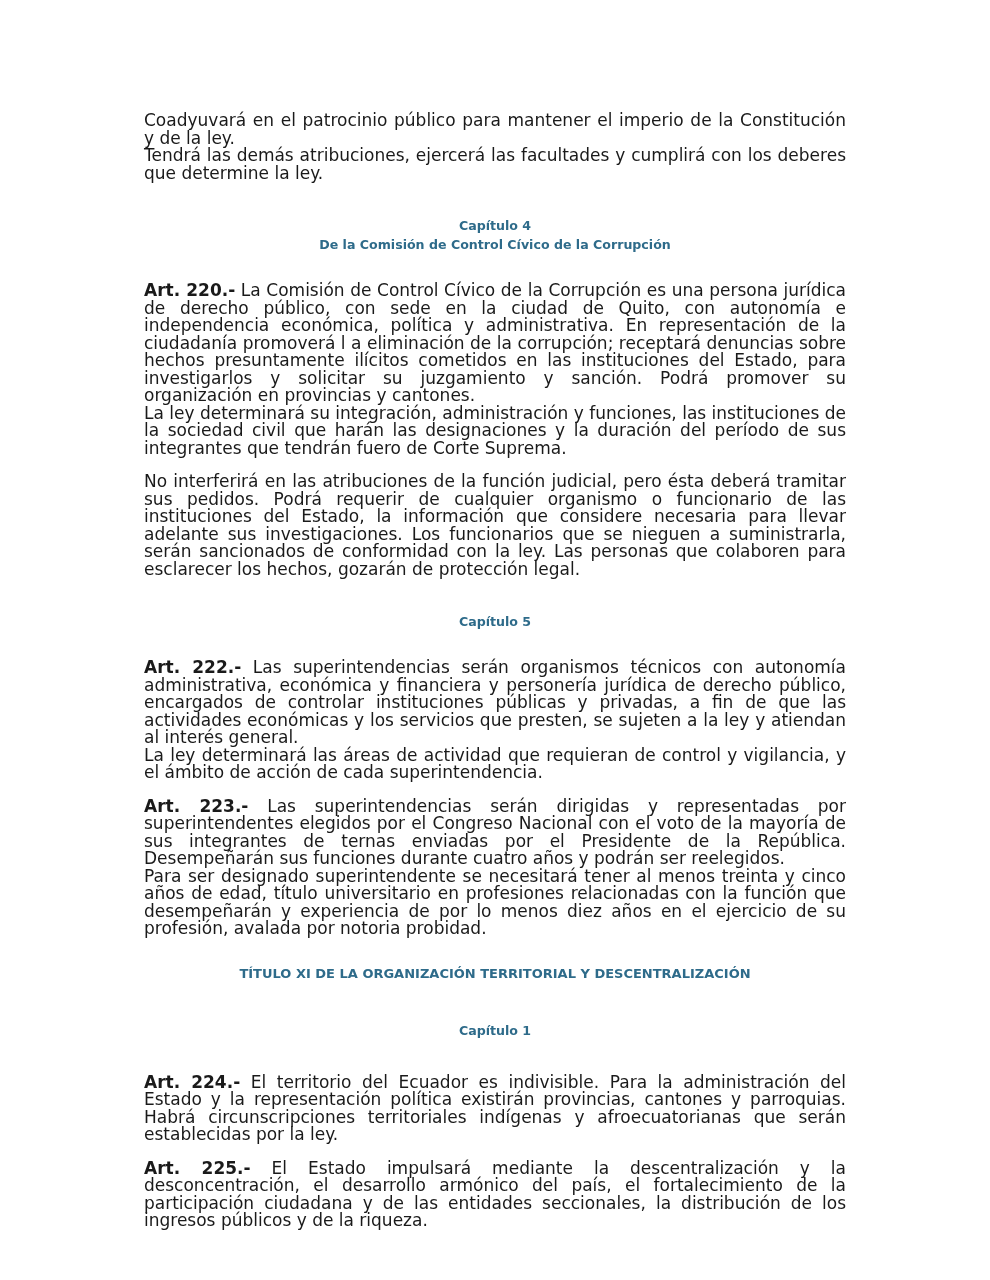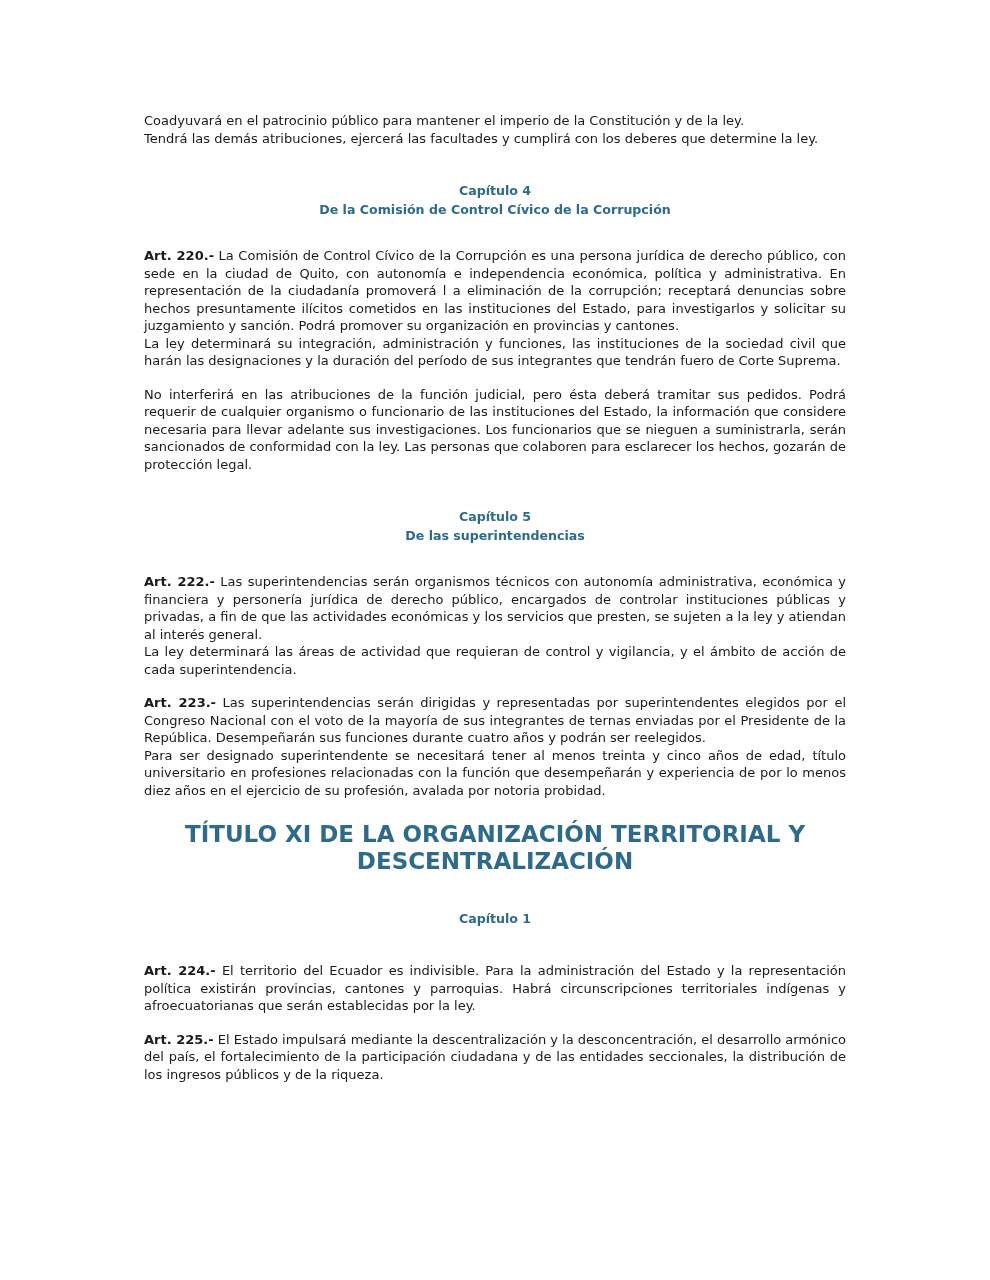--- a/index.html
+++ b/index.html
@@ -14,21 +14,21 @@
     color: #000000;
   }
   .page {
     width: 990px;
     min-height: 1280px;
     box-sizing: border-box;
     padding: 112px 144px 40px 144px;
     position: relative;
   }
   .body-text {
-    font-size: 13px;
+    font-size: 17px;
     line-height: 17.5px;
     text-align: justify;
     color: #1a1a1a;
     margin: 0;
   }
   .para {
     margin: 0 0 0 0;
   }
   .gap-med {
     height: 16px;
@@ -44,21 +44,21 @@
     line-height: 19px;
     margin: 12px;
   }
   .chapter-head .sub {
     display: block;
   }
   .title-head {
     text-align: center;
     color: #2e6b8a;
     font-weight: bold;
-    font-size: 23px;
+    font-size: 13px;
     line-height: 27px;
     margin: 0;
   }
   .art-label {
     font-weight: bold;
   }
 </style>
 </head>
 <body>
 
@@ -80,21 +80,20 @@
   <p class="body-text para">La ley determinará su integración, administración y funciones, las instituciones de la sociedad civil que harán las designaciones y la duración del período de sus integrantes que tendrán fuero de Corte Suprema.</p>
 
   <div class="gap-med"></div>
 
   <p class="body-text para">No interferirá en las atribuciones de la función judicial, pero ésta deberá tramitar sus pedidos. Podrá requerir de cualquier organismo o funcionario de las instituciones del Estado, la información que considere necesaria para llevar adelante sus investigaciones. Los funcionarios que se nieguen a suministrarla, serán sancionados de conformidad con la ley. Las personas que colaboren para esclarecer los hechos, gozarán de protección legal.</p>
 
   <div class="gap-large"></div>
 
   <div class="chapter-head">
     <span>Capítulo 5</span>
-    <span class="sub">De las superintendencias</span>
   </div>
 
   <div class="gap-med"></div>
 
   <p class="body-text para"><span class="art-label">Art. 222.-</span><span> Las superintendencias serán organismos técnicos con autonomía administrativa, económica y financiera y personería jurídica de derecho público, encargados de controlar instituciones públicas y privadas, a fin de que las actividades económicas y los servicios que presten, se sujeten a la ley y atiendan al interés general.</span></p>
   <p class="body-text para">La ley determinará las áreas de actividad que requieran de control y vigilancia, y el ámbito de acción de cada superintendencia.</p>
 
   <div class="gap-med"></div>
 
   <p class="body-text para"><span class="art-label">Art. 223.-</span><span> Las superintendencias serán dirigidas y representadas por superintendentes elegidos por el Congreso Nacional con el voto de la mayoría de sus integrantes de ternas enviadas por el Presidente de la República. Desempeñarán sus funciones durante cuatro años y podrán ser reelegidos.</span></p>

